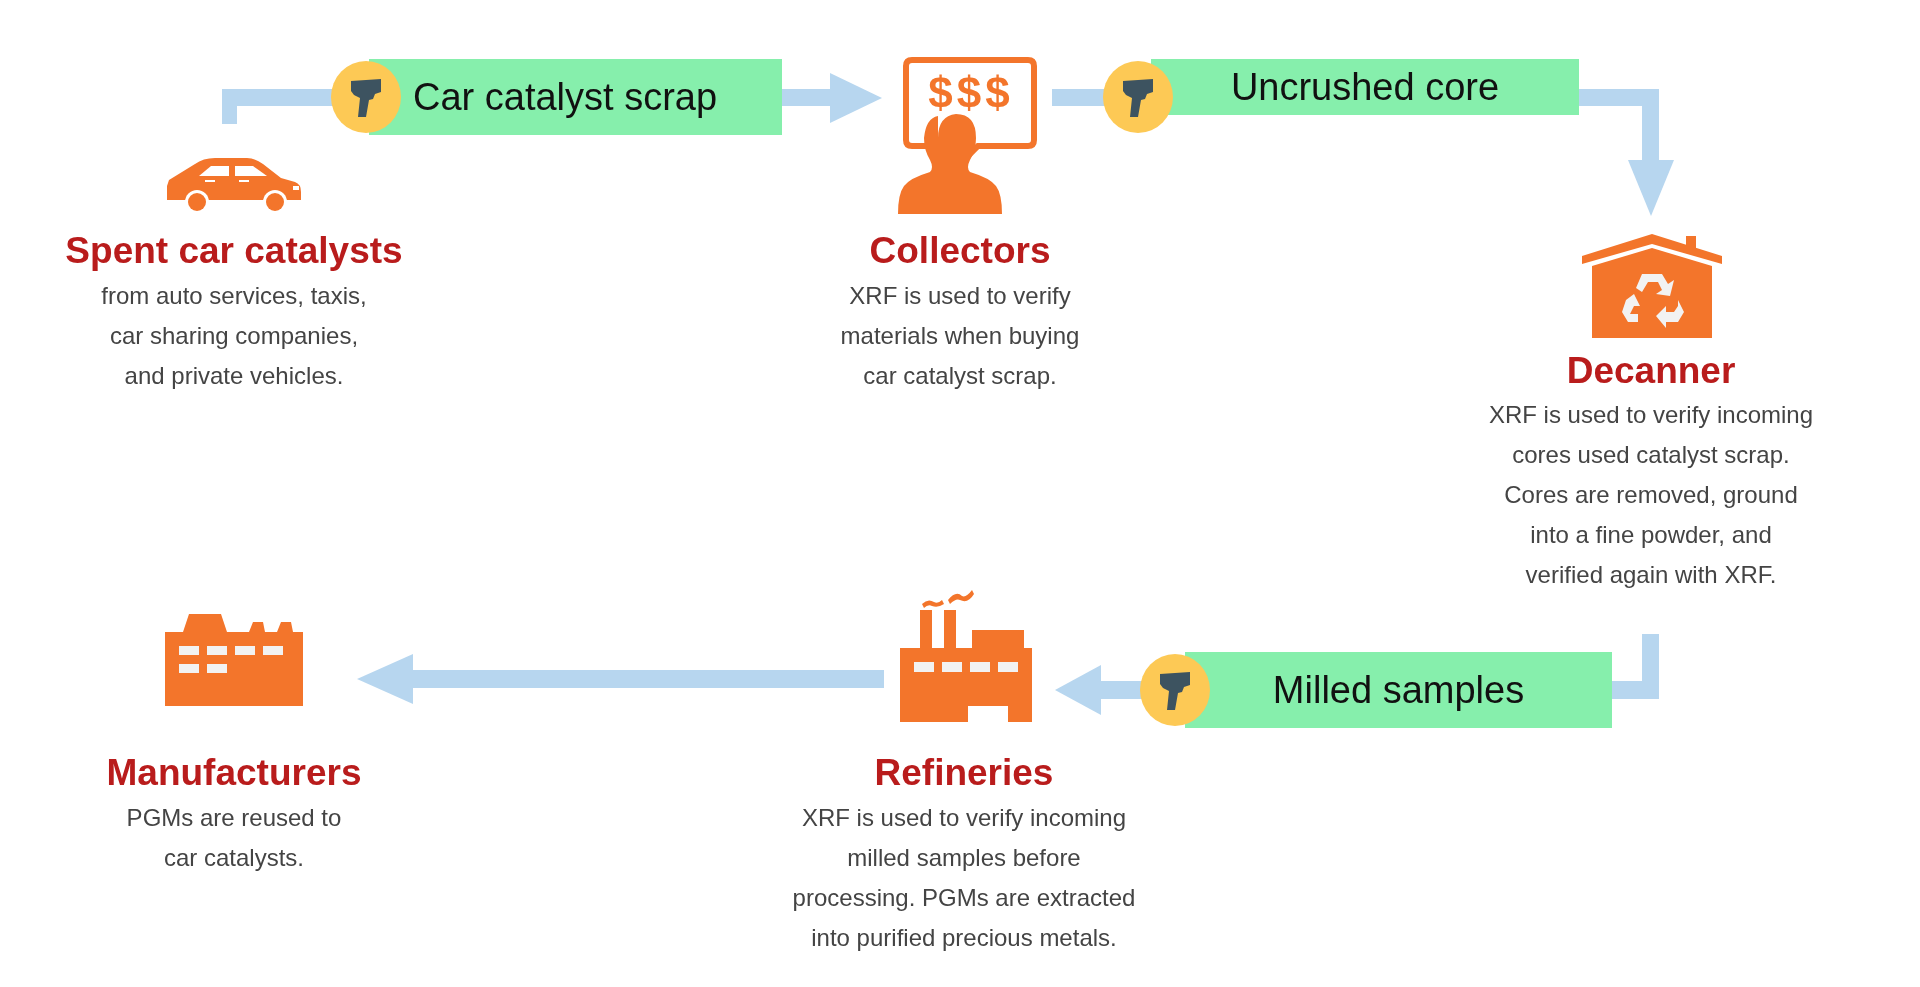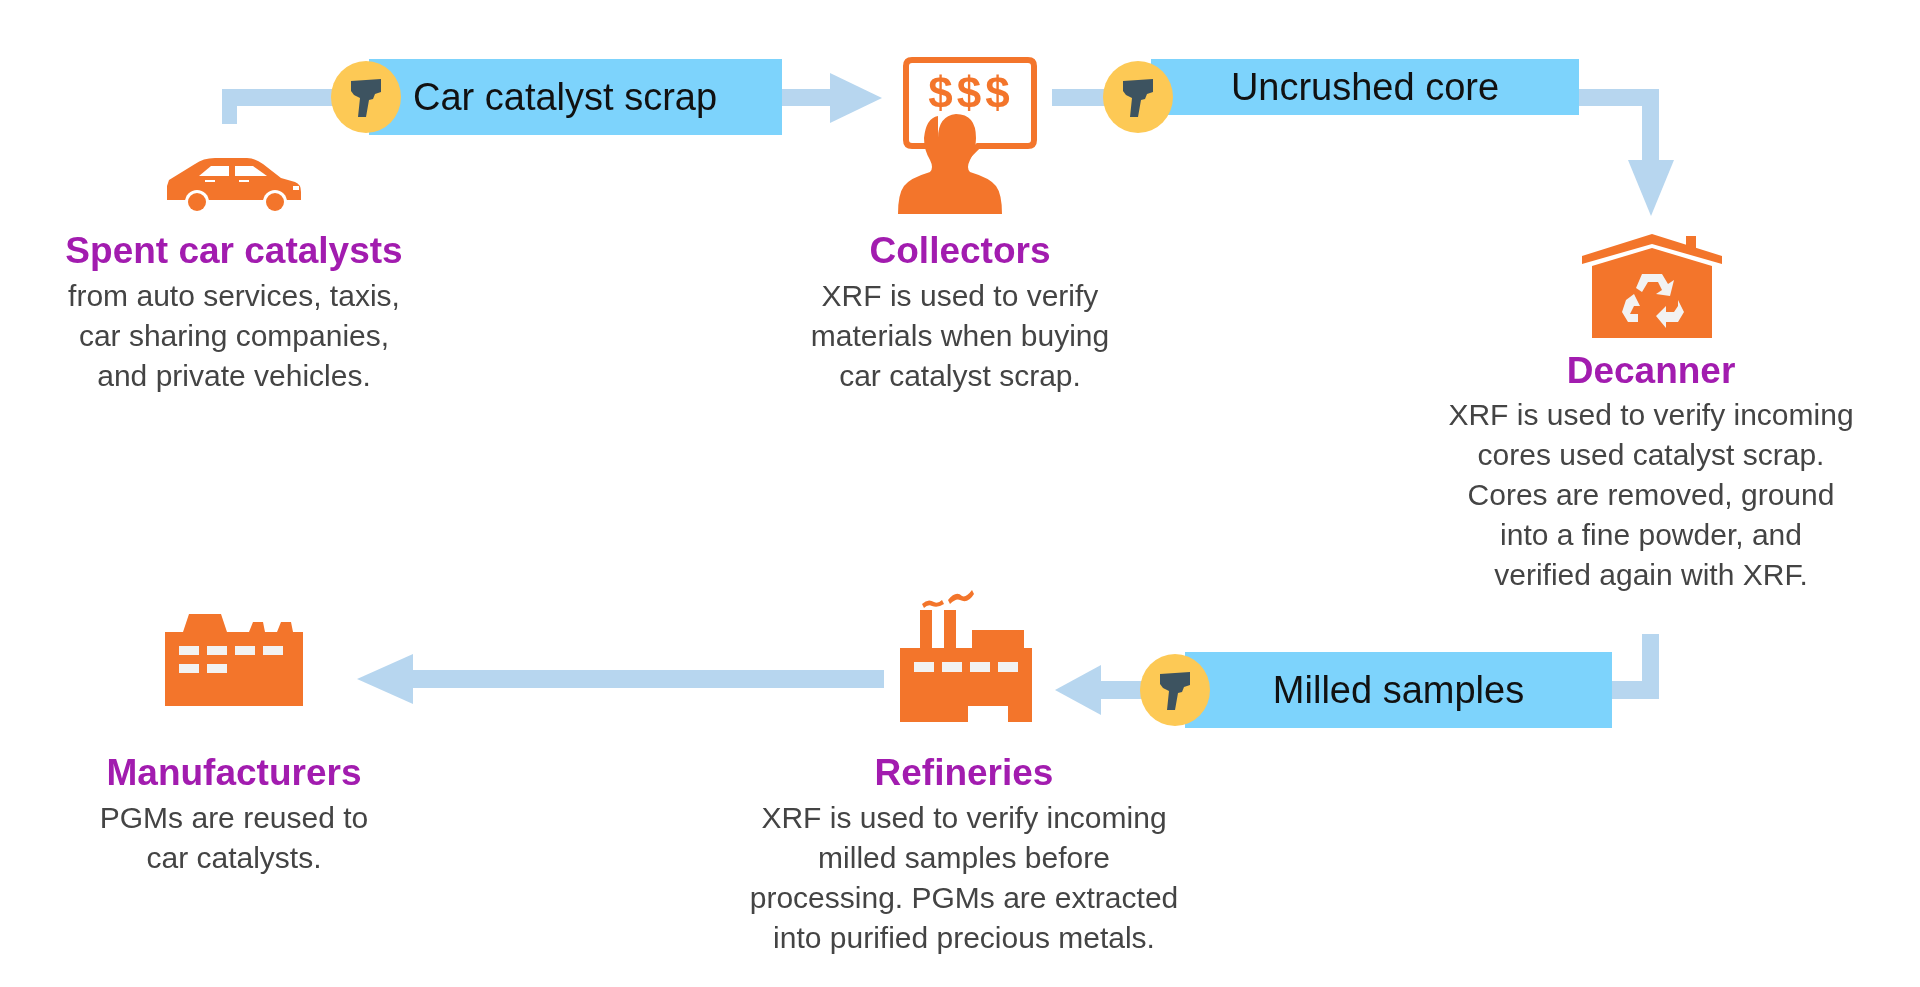--- a/index.html
+++ b/index.html
@@ -1,25 +1,25 @@
 <!DOCTYPE html>
 <html><head>
 <meta charset="utf-8">
 <style>
   html, body { margin:0; padding:0; background:#ffffff; }
   body { width:1920px; height:987px; position:relative; overflow:hidden;
          font-family:"Liberation Sans", "DejaVu Sans", sans-serif; }
   .abs { position:absolute; }
   .flow { background:#b7d6ef; position:absolute; }
-  .label-box { position:absolute; background:#7dd3fc; display:flex; align-items:center;
+  .label-box { position:absolute; background:#86efac; display:flex; align-items:center;
                justify-content:center; font-size:38px; color:#111; white-space:nowrap; }
   .xrf-badge { position:absolute; width:70px; height:72px; border-radius:50%; background:#fdc955; }
   .xrf-badge svg { position:absolute; left:0; top:0; }
-  .node-title { position:absolute; font-weight:bold; font-size:37px; color:#a21caf; text-align:left; white-space:nowrap; transform:translateX(-50%); }
-  .node-desc { position:absolute; font-size:30px; color:#444; text-align:center; line-height:40px; transform:translateX(-50%); white-space:nowrap; }
+  .node-title { position:absolute; font-weight:bold; font-size:37px; color:#b91c1c; text-align:left; white-space:nowrap; transform:translateX(-50%); }
+  .node-desc { position:absolute; font-size:24px; color:#444; text-align:center; line-height:40px; transform:translateX(-50%); white-space:nowrap; }
   .node-desc div { white-space:nowrap; }
 </style>
 </head>
 <body>
 
 <div class="flow" style="left:222px; top:89px; width:15px; height:35px;"></div>
 <div class="flow" style="left:222px; top:89px; width:120px; height:17px;"></div>
 
 <div class="flow" style="left:782px; top:89px; width:50px; height:17px;"></div>
 <svg class="abs" style="left:830px; top:73px;" width="52" height="50">

